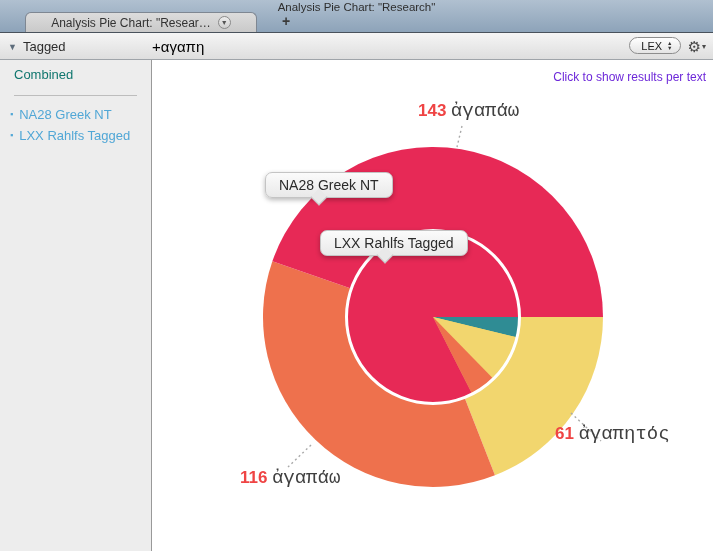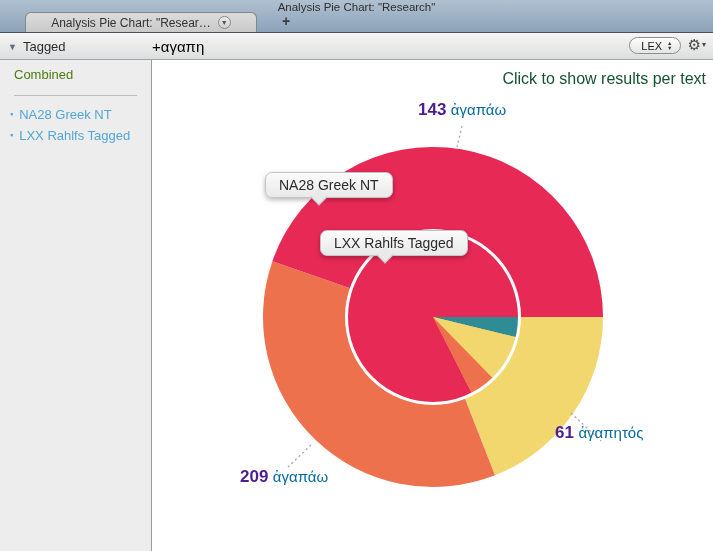--- a/index.html
+++ b/index.html
@@ -21,45 +21,45 @@
   .new-tab{position:absolute;left:282px;top:13px;font-size:14px;font-weight:bold;color:#3a3a3a}
 
   
   .toolbar{position:absolute;top:33px;left:0;right:0;height:27px;box-sizing:border-box;
            background:linear-gradient(#f5f5f5,#dedede);border-bottom:1px solid #9fa4a9}
   .compare{position:absolute;left:8px;top:6px;display:flex;align-items:center;gap:6px;
            font-size:13px;color:#2d2d2d}
   .disclosure{font-size:9px;color:#5d6c7b}
   .search-term{position:absolute;left:152px;right:0;top:5px;text-align:left;
                font-size:15px;color:#000}
-  .right-controls{position:absolute;right:7px;top:4px;display:flex;align-items:flex-start;gap:7px}
+  .right-controls{position:absolute;right:7px;top:4px;display:flex;align-items:flex-end;gap:7px}
   .lex-pill{display:flex;align-items:center;gap:5px;height:17px;box-sizing:border-box;
             border:1px solid #8d8d8d;border-radius:9px;padding:0 7px 0 11px;
             background:linear-gradient(#ffffff,#e4e4e4);font-size:11px;color:#1a1a1a}
   .stepper{display:flex;flex-direction:column;font-size:5.5px;line-height:4.6px;color:#333}
   .gear{display:flex;align-items:center;font-size:15px;color:#4a4a4a;line-height:15px}
   .gear-caret{font-size:8px;color:#4a4a4a;margin-left:1px}
 
   
   .sidebar{position:absolute;top:60px;left:0;bottom:0;width:152px;box-sizing:border-box;
            background:#ededed;border-right:1px solid #999}
-  .combined{margin:7px 8px 0 14px;font-size:13px;color:#4d7c0f}
+  .combined{margin:7px 8px 0 14px;font-size:13px;color:#0f766e}
   .sidebar-divider{margin:13px 14px 11px 14px;border:none;border-top:1px solid #bdbdbd}
   .source-item{display:flex;align-items:center;gap:6px;margin:3px 0 6px 10px;
                font-size:13px;color:#51a7d6;cursor:pointer}
   .bullet{font-size:9px;line-height:9px}
 
   
   .main{position:absolute;top:60px;left:152px;right:0;bottom:0;background:#fff}
-  .hint{position:absolute;top:10px;right:7px;font-size:16px;color:#14532d}
+  .hint{position:absolute;top:10px;right:7px;font-size:12px;color:#6d28d9}
   svg.chart{position:absolute;left:0;top:0;width:561px;height:491px}
 
   .pie-label{position:absolute;white-space:nowrap}
-  .pie-label .num{font-weight:bold;font-size:17px;color:#4c1d95}
-  .pie-label .lemma{font-size:15px;color:#0369a1;font-family:Liberation Sans, sans-serif}
+  .pie-label .num{font-weight:bold;font-size:17px;color:#ef4444}
+  .pie-label .lemma{font-size:19px;color:#404040;font-family:Liberation Mono, monospace}
 
   .callout{position:absolute;background:linear-gradient(#fbfbfb,#e9e9e9);
            border:1px solid #c4c4c4;border-radius:7px;
            box-shadow:0 2px 5px rgba(0,0,0,.28);padding:4px 13px;
            font-size:14px;color:#2b2b2b}
   .callout::after{content:"";position:absolute;bottom:-6px;width:11px;height:11px;
            background:#e9e9e9;border-right:1px solid #c4c4c4;border-bottom:1px solid #c4c4c4;
            transform:rotate(45deg)}
   .callout-na28{left:113px;top:112px}
   .callout-na28::after{left:47px}
@@ -135,21 +135,21 @@
       <line x1="311" y1="445" x2="288" y2="467"></line>
       <line x1="571" y1="413" x2="601" y2="441"></line>
     </g>
   </svg>
 
   <div class="pie-label" style="left:266px;top:40px">
     <span class="num">143</span>
     <span class="lemma">ἀγαπάω</span>
   </div>
   <div class="pie-label" style="left:88px;top:407px">
-    <span class="num">209</span>
+    <span class="num">116</span>
     <span class="lemma">ἀγαπάω</span>
   </div>
   <div class="pie-label" style="left:403px;top:363px">
     <span class="num">61</span>
     <span class="lemma">ἀγαπητός</span>
   </div>
 
   <div class="callout callout-na28">NA28 Greek NT</div>
   <div class="callout callout-lxx">LXX Rahlfs Tagged</div>
 </div>

